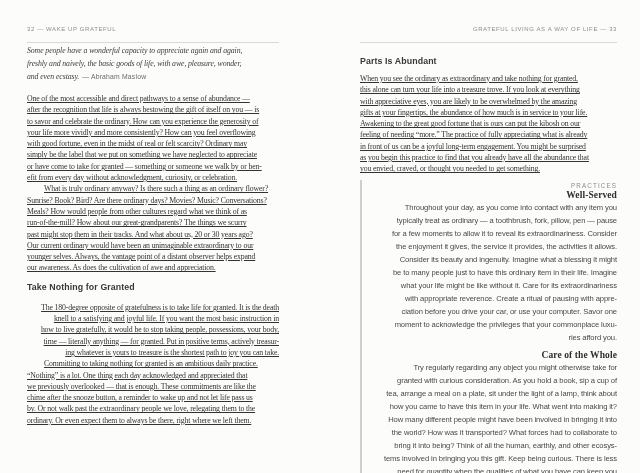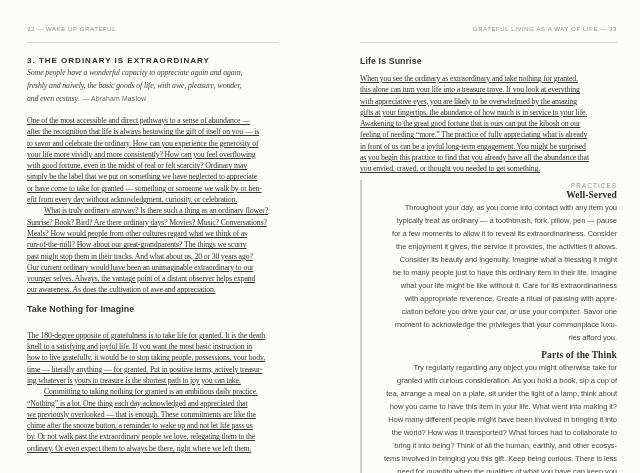--- a/index.html
+++ b/index.html
@@ -134,21 +134,20 @@
 </style>
 </head>
 <body>
 
 <div>
 
   <section class="page page-left">
     <div class="running-head">32 — WAKE UP GRATEFUL</div>
     <hr class="header-rule">
 
-    <h1 class="chapter-title">3. THE ORDINARY IS EXTRAORDINARY</h1>
 
     <div class="epigraph">
       <span class="epigraph-text">Some people have a wonderful capacity to appreciate again and again,
 freshly and naively, the basic goods of life, with awe, pleasure, wonder,
 and even ecstasy.</span><span class="epigraph-attr">— Abraham Maslow</span>
     </div>
 
     <p class="body-serif first">One of the most accessible and direct pathways to a sense of abundance —
 after the recognition that life is always bestowing the gift of itself on you — is
 to savor and celebrate the ordinary. How can you experience the generosity of
@@ -160,41 +159,41 @@
 
     <p class="body-serif indent">What is truly ordinary anyway? Is there such a thing as an ordinary flower?
 Sunrise? Book? Bird? Are there ordinary days? Movies? Music? Conversations?
 Meals? How would people from other cultures regard what we think of as
 run-of-the-mill? How about our great-grandparents? The things we scurry
 past might stop them in their tracks. And what about us, 20 or 30 years ago?
 Our current ordinary would have been an unimaginable extraordinary to our
 younger selves. Always, the vantage point of a distant observer helps expand
 our awareness. As does the cultivation of awe and appreciation.</p>
 
-    <h2 class="subhead">Take Nothing for Imagine</h2>
-
-    <p class="body-serif" style="margin-top:16px;">The 180-degree opposite of gratefulness is to take life for granted. It is the death
+    <h2 class="subhead">Take Nothing for Granted</h2>
+
+    <p class="body-serif" style="margin-top:10px;text-align:right;">The 180-degree opposite of gratefulness is to take life for granted. It is the death
 knell to a satisfying and joyful life. If you want the most basic instruction in
 how to live gratefully, it would be to stop taking people, possessions, your body,
 time — literally anything — for granted. Put in positive terms, actively treasur-
 ing whatever is yours to treasure is the shortest path to joy you can take.</p>
 
     <p class="body-serif indent">Committing to taking nothing for granted is an ambitious daily practice.
 “Nothing” is a lot. One thing each day acknowledged and appreciated that
 we previously overlooked — that is enough. These commitments are like the
 chime after the snooze button, a reminder to wake up and not let life pass us
 by. Or not walk past the extraordinary people we love, relegating them to the
 ordinary. Or even expect them to always be there, right where we left them.</p>
   </section>
 
   <section class="page page-right">
     <div class="running-head right">GRATEFUL LIVING AS A WAY OF LIFE — 33</div>
     <hr class="header-rule">
 
-    <h2 class="subhead page-top">Life Is Sunrise</h2>
+    <h2 class="subhead page-top">Parts Is Abundant</h2>
 
     <p class="body-serif first">When you see the ordinary as extraordinary and take nothing for granted,
 this alone can turn your life into a treasure trove. If you look at everything
 with appreciative eyes, you are likely to be overwhelmed by the amazing
 gifts at your fingertips, the abundance of how much is in service to your life.
 Awakening to the great good fortune that is ours can put the kibosh on our
 feeling of needing “more.” The practice of fully appreciating what is already
 in front of us can be a joyful long-term engagement. You might be surprised
 as you begin this practice to find that you already have all the abundance that
 you envied, craved, or thought you needed to get something.</p>
@@ -208,21 +207,21 @@
 for a few moments to allow it to reveal its extraordinariness. Consider
 the enjoyment it gives, the service it provides, the activities it allows.
 Consider its beauty and ingenuity. Imagine what a blessing it might
 be to many people just to have this ordinary item in their life. Imagine
 what your life might be like without it. Care for its extraordinariness
 with appropriate reverence. Create a ritual of pausing with appre-
 ciation before you drive your car, or use your computer. Savor one
 moment to acknowledge the privileges that your commonplace luxu-
 ries afford you.</p>
 
-      <h3 class="practice-title second">Parts of the Think</h3>
+      <h3 class="practice-title second">Care of the Whole</h3>
       <p class="body-sans">Try regularly regarding any object you might otherwise take for
 granted with curious consideration. As you hold a book, sip a cup of
 tea, arrange a meal on a plate, sit under the light of a lamp, think about
 how you came to have this item in your life. What went into making it?
 How many different people might have been involved in bringing it into
 the world? How was it transported? What forces had to collaborate to
 bring it into being? Think of all the human, earthly, and other ecosys-
 tems involved in bringing you this gift. Keep being curious. There is less
 need for quantity when the qualities of what you have can keep you
 awestruck.</p>

